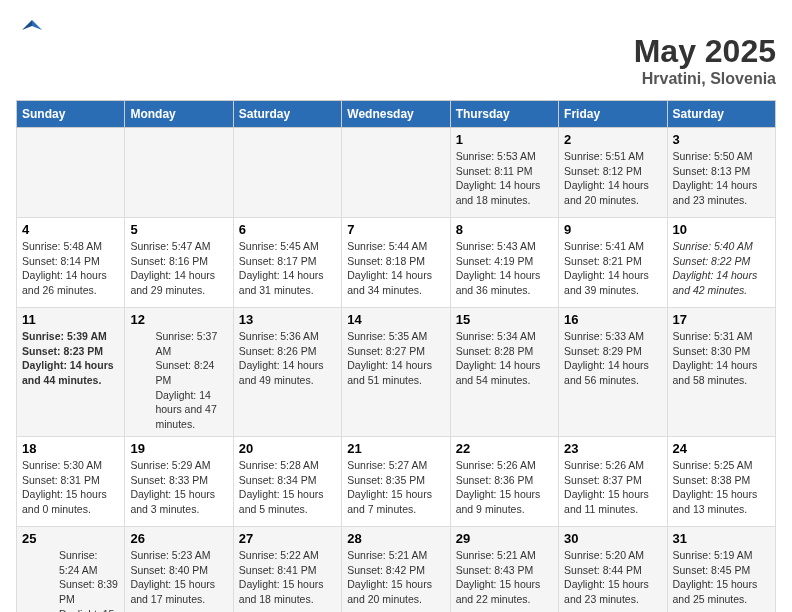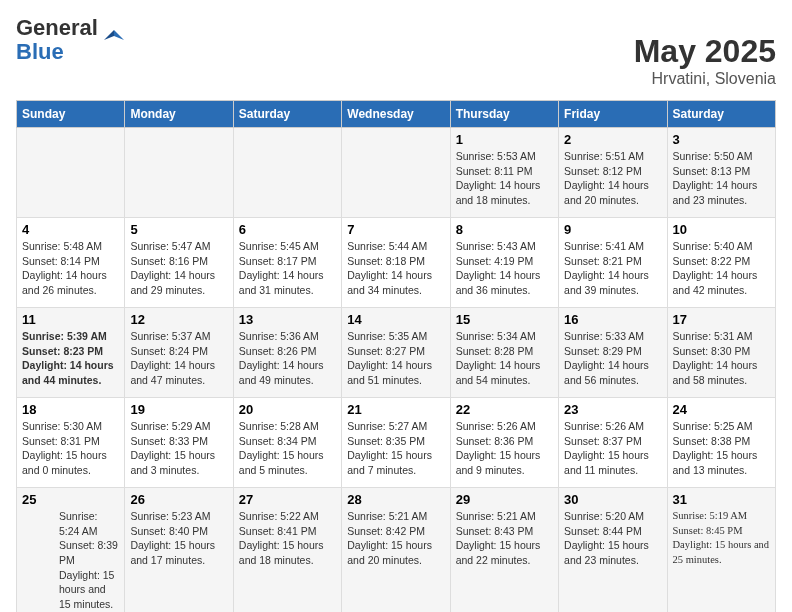--- a/index.html
+++ b/index.html
@@ -37,21 +37,21 @@
     }
     .title-block h1 {
       font-size: 32px;
       color: #333;
       font-weight: bold;
       margin-top: 17px;
     }
     .title-block h2 {
       font-size: 16px;
       color: #555;
-      font-weight: normal;
+      font-weight: bold;
     }
     table {
       width: 100%;
       border-collapse: collapse;
       font-size: 11px;
       border-radius: 10px;
     }
     thead tr th {
       background-color: #2a6db5;
       color: #fff;
@@ -103,26 +103,20 @@
       border: 1px solid #aaa;
       margin-right: 6px;
       display: inline-block;
     }
   </style>
 </head>
 <body>
 
 <div class="header">
   <div class="logo">
-    <div>
-      <div class="logo-text">
-        <span class="logo-general">General</span><br>
-        <span class="logo-blue">Blue</span>
-      </div>
-    </div>
     <svg class="logo-icon" viewBox="0 0 28 28">
       <path d="M14 4 L24 14 L14 10 Z" fill="#2a6db5"></path>
       <path d="M14 4 L4 14 L14 10 Z" fill="#1a4d8a"></path>
     </svg>
   </div>
   <div class="title-block">
     <h1>May 2025</h1>
     <h2>Hrvatini, Slovenia</h2>
   </div>
 </div>
@@ -196,35 +190,35 @@
 Daylight: 14 hours and 36 minutes.</div>
         </td>
         <td>
           <span class="day-number">9</span>
           <div class="day-info" style="white-space: pre-line;">Sunrise: 5:41 AM
 Sunset: 8:21 PM
 Daylight: 14 hours and 39 minutes.</div>
         </td>
         <td>
           <span class="day-number">10</span>
-          <div class="day-info" style="white-space: pre-line;">Sunrise: 5:40 AM
+          <div class="day-info" style="white-space: pre-line; font-style: italic;">Sunrise: 5:40 AM
 Sunset: 8:22 PM
 Daylight: 14 hours and 42 minutes.</div>
         </td>
       </tr>
       <tr>
         <td>
           <span class="day-number">11</span>
           <div class="day-info" style="white-space: pre-line; font-weight: bold;">Sunrise: 5:39 AM
 Sunset: 8:23 PM
 Daylight: 14 hours and 44 minutes.</div>
         </td>
         <td>
           <span class="day-number">12</span>
-          <div class="day-info" style="white-space: pre-line;">Sunrise: 5:37 AM
+          <div class="day-info" style="white-space: pre-line; margin-left: 25px;">Sunrise: 5:37 AM
 Sunset: 8:24 PM
 Daylight: 14 hours and 47 minutes.</div>
         </td>
         <td>
           <span class="day-number">13</span>
           <div class="day-info" style="white-space: pre-line;">Sunrise: 5:36 AM
 Sunset: 8:26 PM
 Daylight: 14 hours and 49 minutes.</div>
         </td>
         <td>
@@ -328,21 +322,21 @@
 Daylight: 15 hours and 22 minutes.</div>
         </td>
         <td>
           <span class="day-number">30</span>
           <div class="day-info" style="white-space: pre-line;">Sunrise: 5:20 AM
 Sunset: 8:44 PM
 Daylight: 15 hours and 23 minutes.</div>
         </td>
         <td>
           <span class="day-number">31</span>
-          <div class="day-info" style="white-space: pre-line; font-family: Liberation Serif, serif;">Sunrise: 5:19 AM
+          <div class="day-info" style="white-space: pre-line;">Sunrise: 5:19 AM
 Sunset: 8:45 PM
 Daylight: 15 hours and 25 minutes.</div>
         </td>
       </tr>
     </tbody>
 </table>
 
 <div class="footer">
   <span class="footer-box"></span>
   <span>Daylight hours</span>

